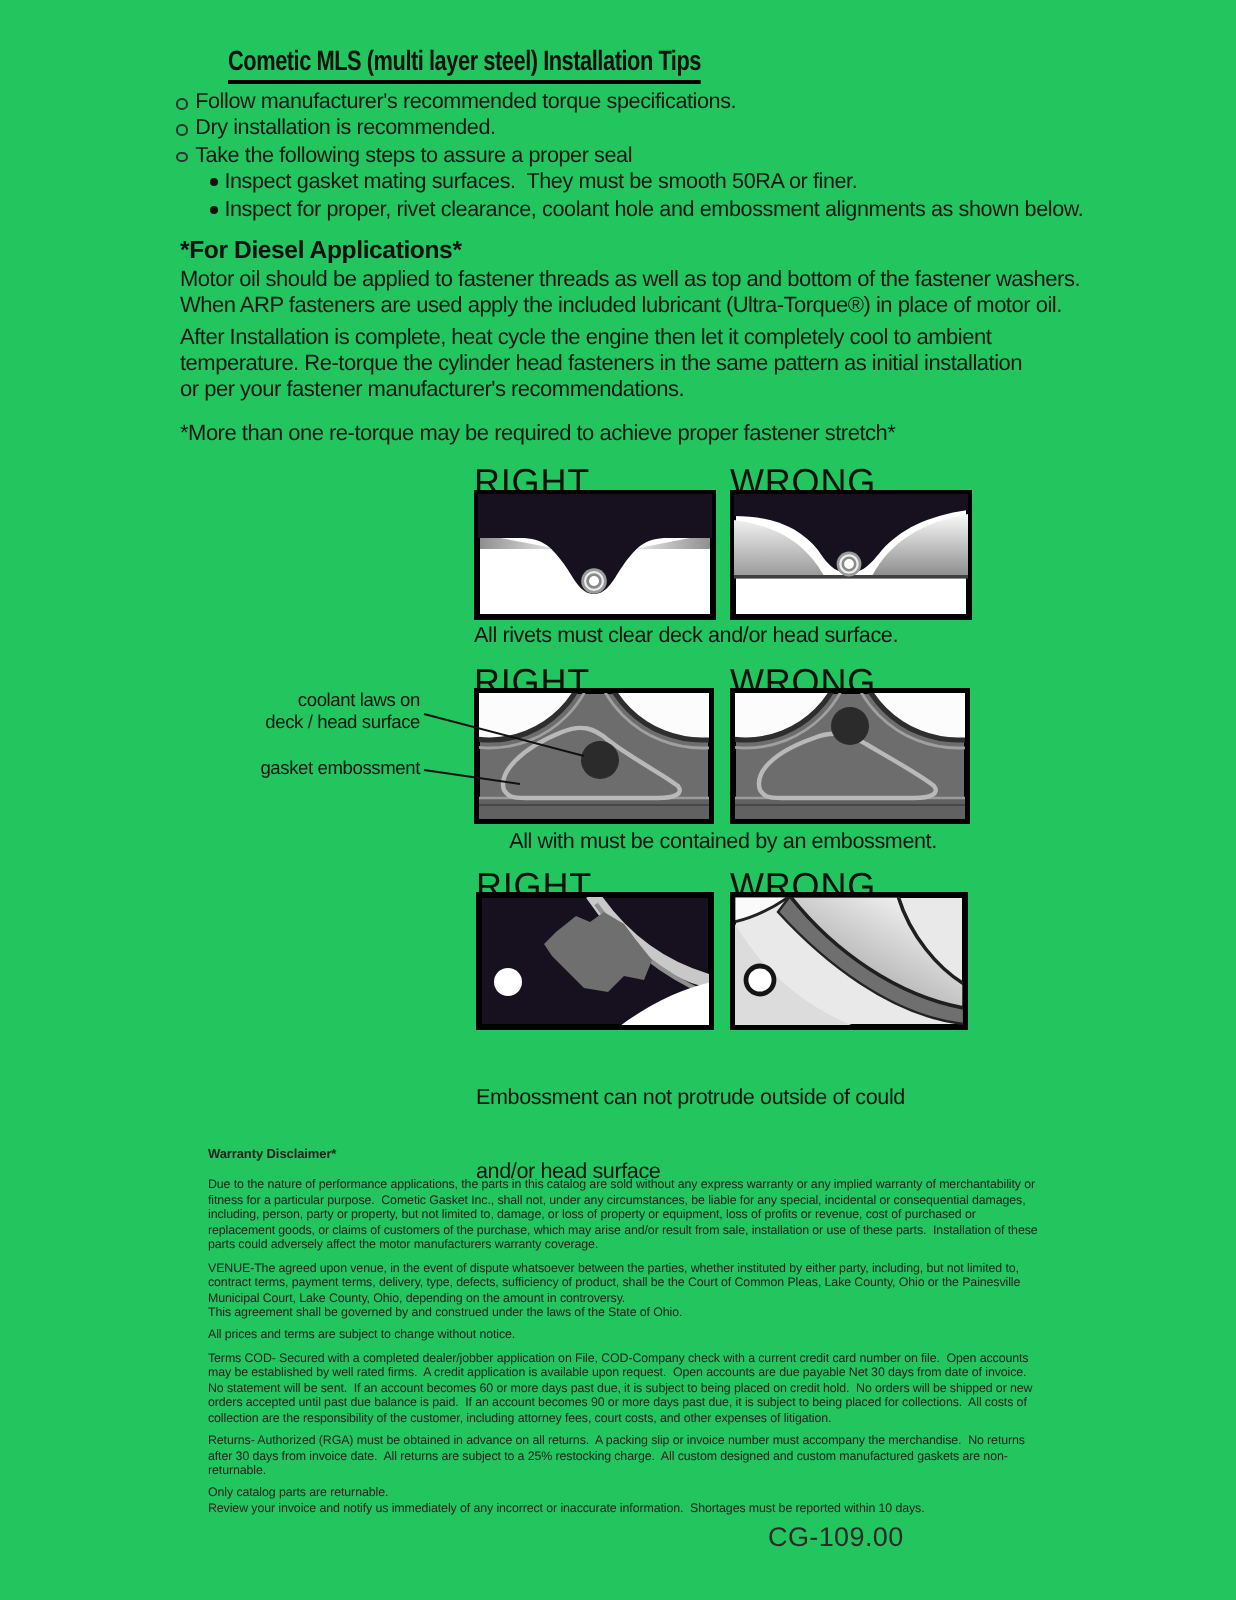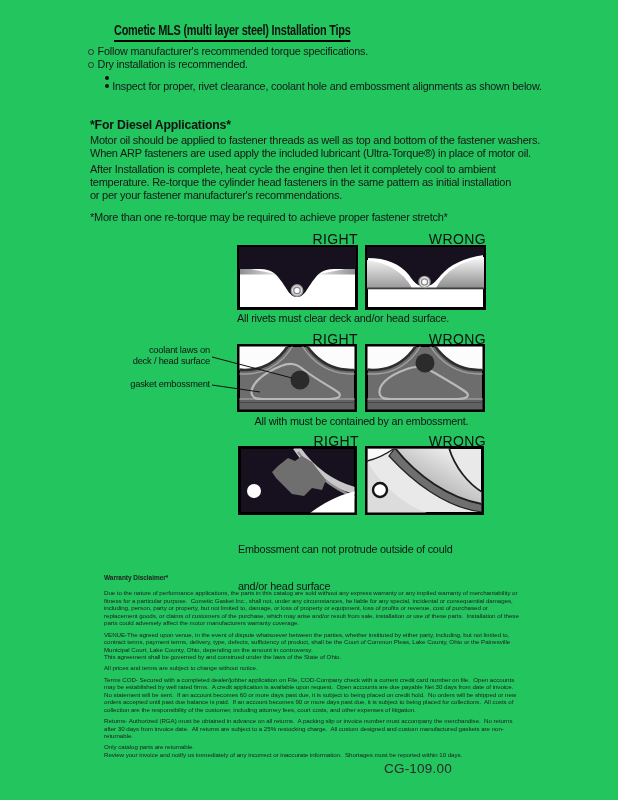--- a/index.html
+++ b/index.html
@@ -14,21 +14,21 @@
   .tip-row.sub{margin-left:17px;}
   .mark-o{flex:none;width:3.6px;height:3.6px;border:1.1px solid #333;border-radius:50%;
           margin:4px 4px 0 0;}
   .mark-dot{flex:none;width:4.2px;height:4.2px;background:#111;border-radius:50%;
           margin:4px 3px 0 0;}
   .h2{position:absolute;left:90px;top:118px;font-size:12.3px;font-weight:bold;
       letter-spacing:-0.2px;color:#111;}
   .para{position:absolute;left:90px;font-size:11px;letter-spacing:-0.25px;
         line-height:13.2px;color:#171717;}
   .para div{white-space:pre-wrap;}
-  .dg-label{position:absolute;width:121px;text-align:right;font-size:14px;
+  .dg-label{position:absolute;width:121px;text-align:left;font-size:18px;
             letter-spacing:0.4px;color:#101010;}
   .panel{position:absolute;}
   .caption{position:absolute;font-size:10.8px;letter-spacing:-0.2px;color:#141414;
            line-height:12.4px;white-space:pre-wrap;}
   .side-label{position:absolute;font-size:9.3px;letter-spacing:-0.2px;line-height:10.8px;
               text-align:right;color:#141414;}
   .overlay{position:absolute;z-index:5;}
   .legal{position:absolute;left:104px;top:574px;width:415px;font-size:6.2px;
          letter-spacing:-0.05px;line-height:7.6px;color:#222;}
   .legal .lg-h{font-weight:bold;font-size:6.5px;margin-bottom:7.5px;}
@@ -46,22 +46,27 @@
 
   <div class="tips">
     <div class="tip-row">
       <span class="mark-o"></span>
       <span>Follow manufacturer's recommended torque specifications.</span>
     </div>
     <div class="tip-row">
       <span class="mark-o"></span>
       <span>Dry installation is recommended.</span>
     </div>
+    <div class="tip-row">
+      <span class="mark-o"></span>
+      <span>Take the following steps to assure a proper seal</span>
+    </div>
     <div class="tip-row sub">
       <span class="mark-dot"></span>
+      <span>Inspect gasket mating surfaces.  They must be smooth 50RA or finer.</span>
     </div>
     <div class="tip-row sub">
       <span class="mark-dot"></span>
       <span>Inspect for proper, rivet clearance, coolant hole and embossment alignments as shown below.</span>
     </div>
   </div>
 
   <div class="h2">*For Diesel Applications*</div>
   <div class="para" style="top:134px;">
     <div>Motor oil should be applied to fastener threads as well as top and bottom of the fastener washers.</div>

